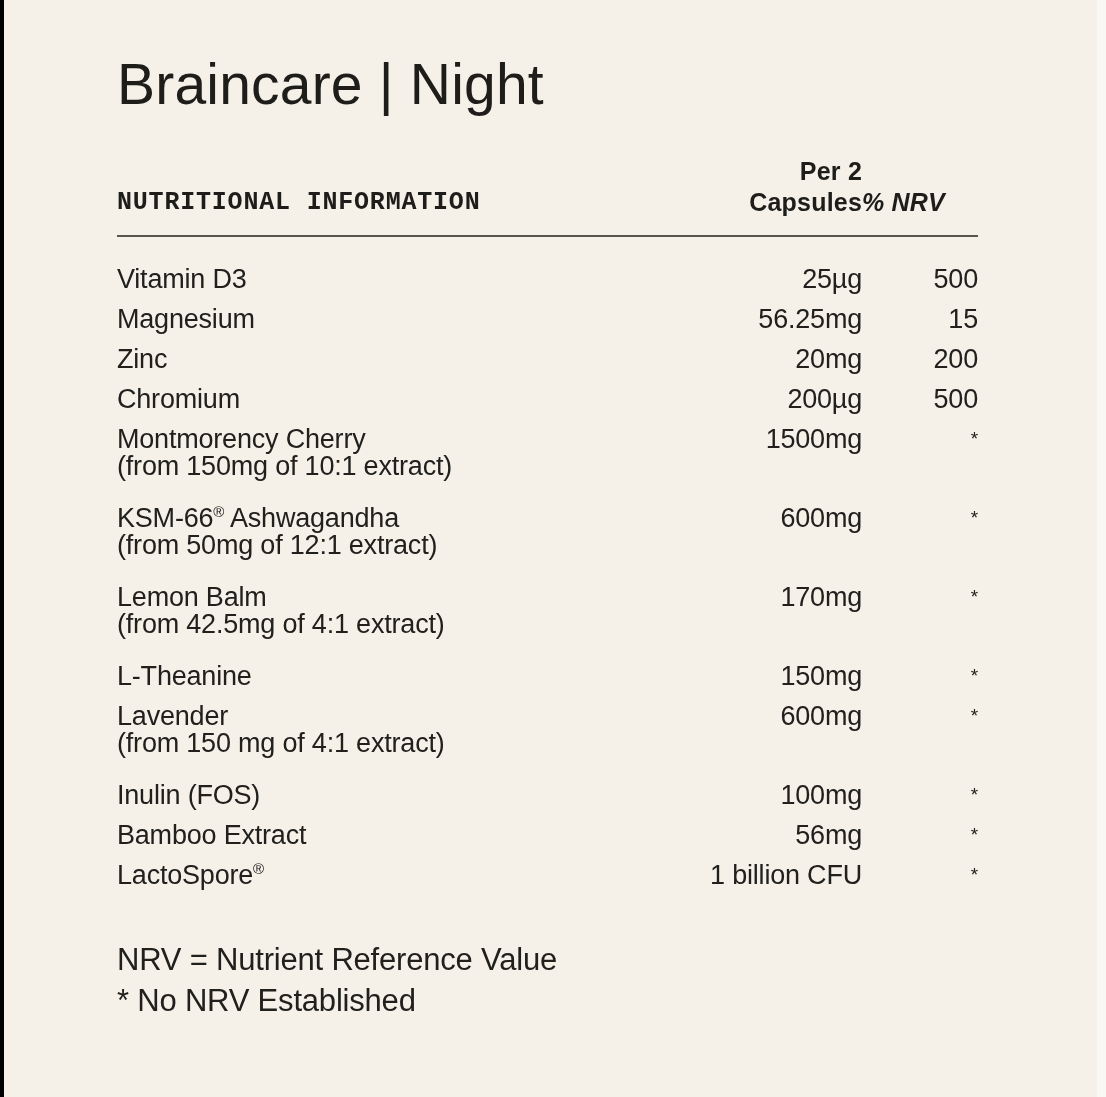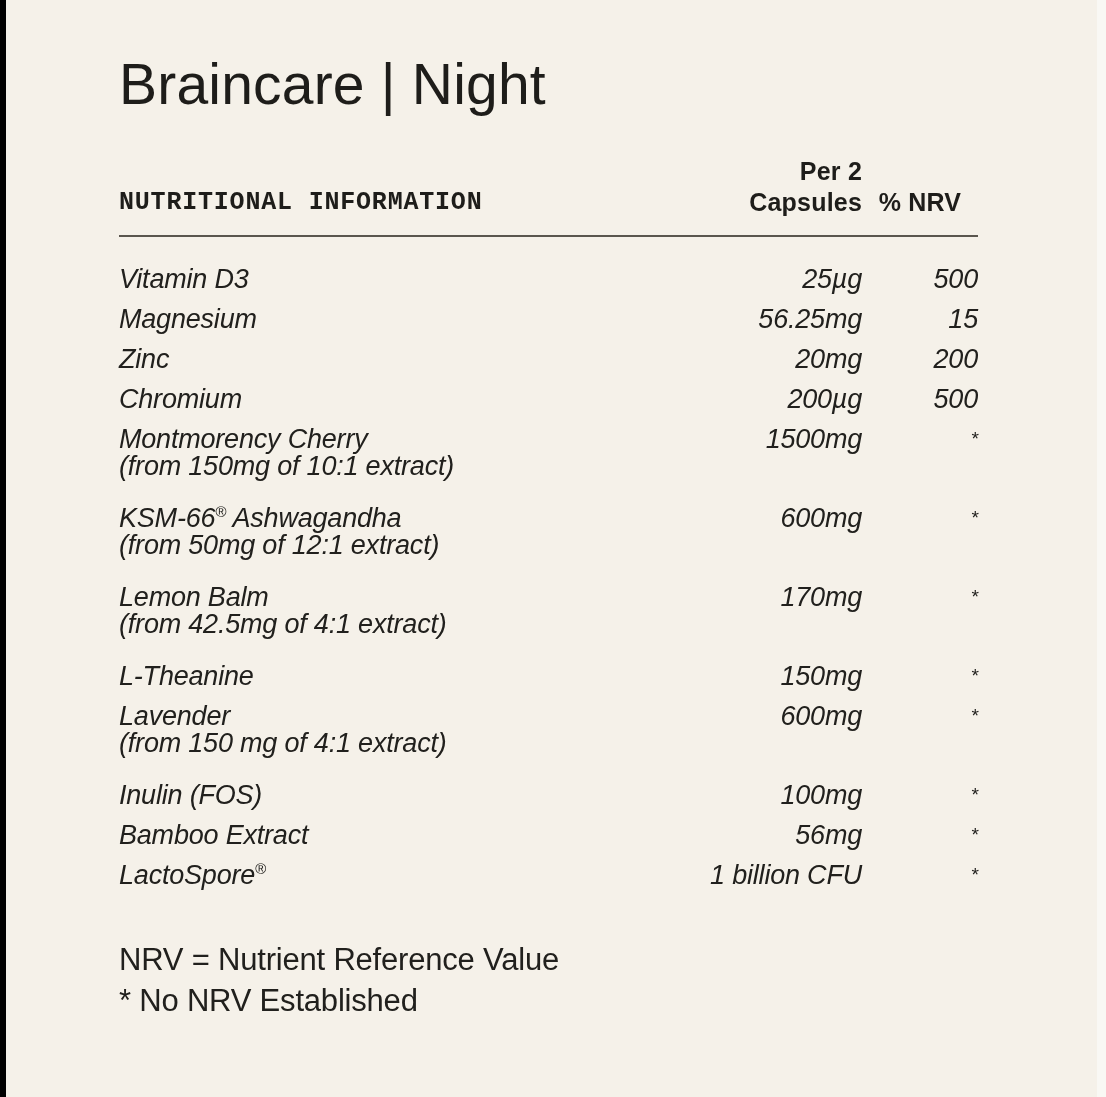--- a/index.html
+++ b/index.html
@@ -6,21 +6,21 @@
     margin: 0;
     padding: 0;
     background: #ffffff;
   }
   .page {
     position: relative;
     width: 1106px;
     height: 1097px;
     box-sizing: border-box;
     background: #f5f1e9;
-    border-left: 6px solid #000000;
+    border-left: 4px solid #000000;
     border-right: 9px solid #f9f8f4;
     font-family: "Liberation Sans", "DejaVu Sans", sans-serif;
     color: #21201d;
     overflow: hidden;
   }
   .inner {
     box-sizing: border-box;
     padding: 0 119px 0 113px; 
     width: 100%;
     height: 100%;
@@ -47,33 +47,33 @@
     line-height: 30px;
     letter-spacing: 0.8px;
     font-family: Liberation Mono, monospace;
   }
   .th-amount {
     text-align: right;
     line-height: 31px;
     letter-spacing: 0.2px;
   }
   .th-nrv {
-    text-align: center;
+    text-align: left;
     line-height: 31px;
     letter-spacing: 0.2px;
+    font-style: italic;
   }
   .rule {
     border: none;
     height: 2px;
     background: #5a564e;
     margin: 17px 0 0 0;
   }
   .rows {
     margin-top: 29px;
-    font-style: italic;
   }
   .row {
     display: grid;
     grid-template-columns: 1fr 176px 116px;
     font-size: 27px;
     line-height: 27px;
     margin-bottom: 13px;
     letter-spacing: -0.2px;
   }
   .row.has-sub { margin-bottom: 25px; }

